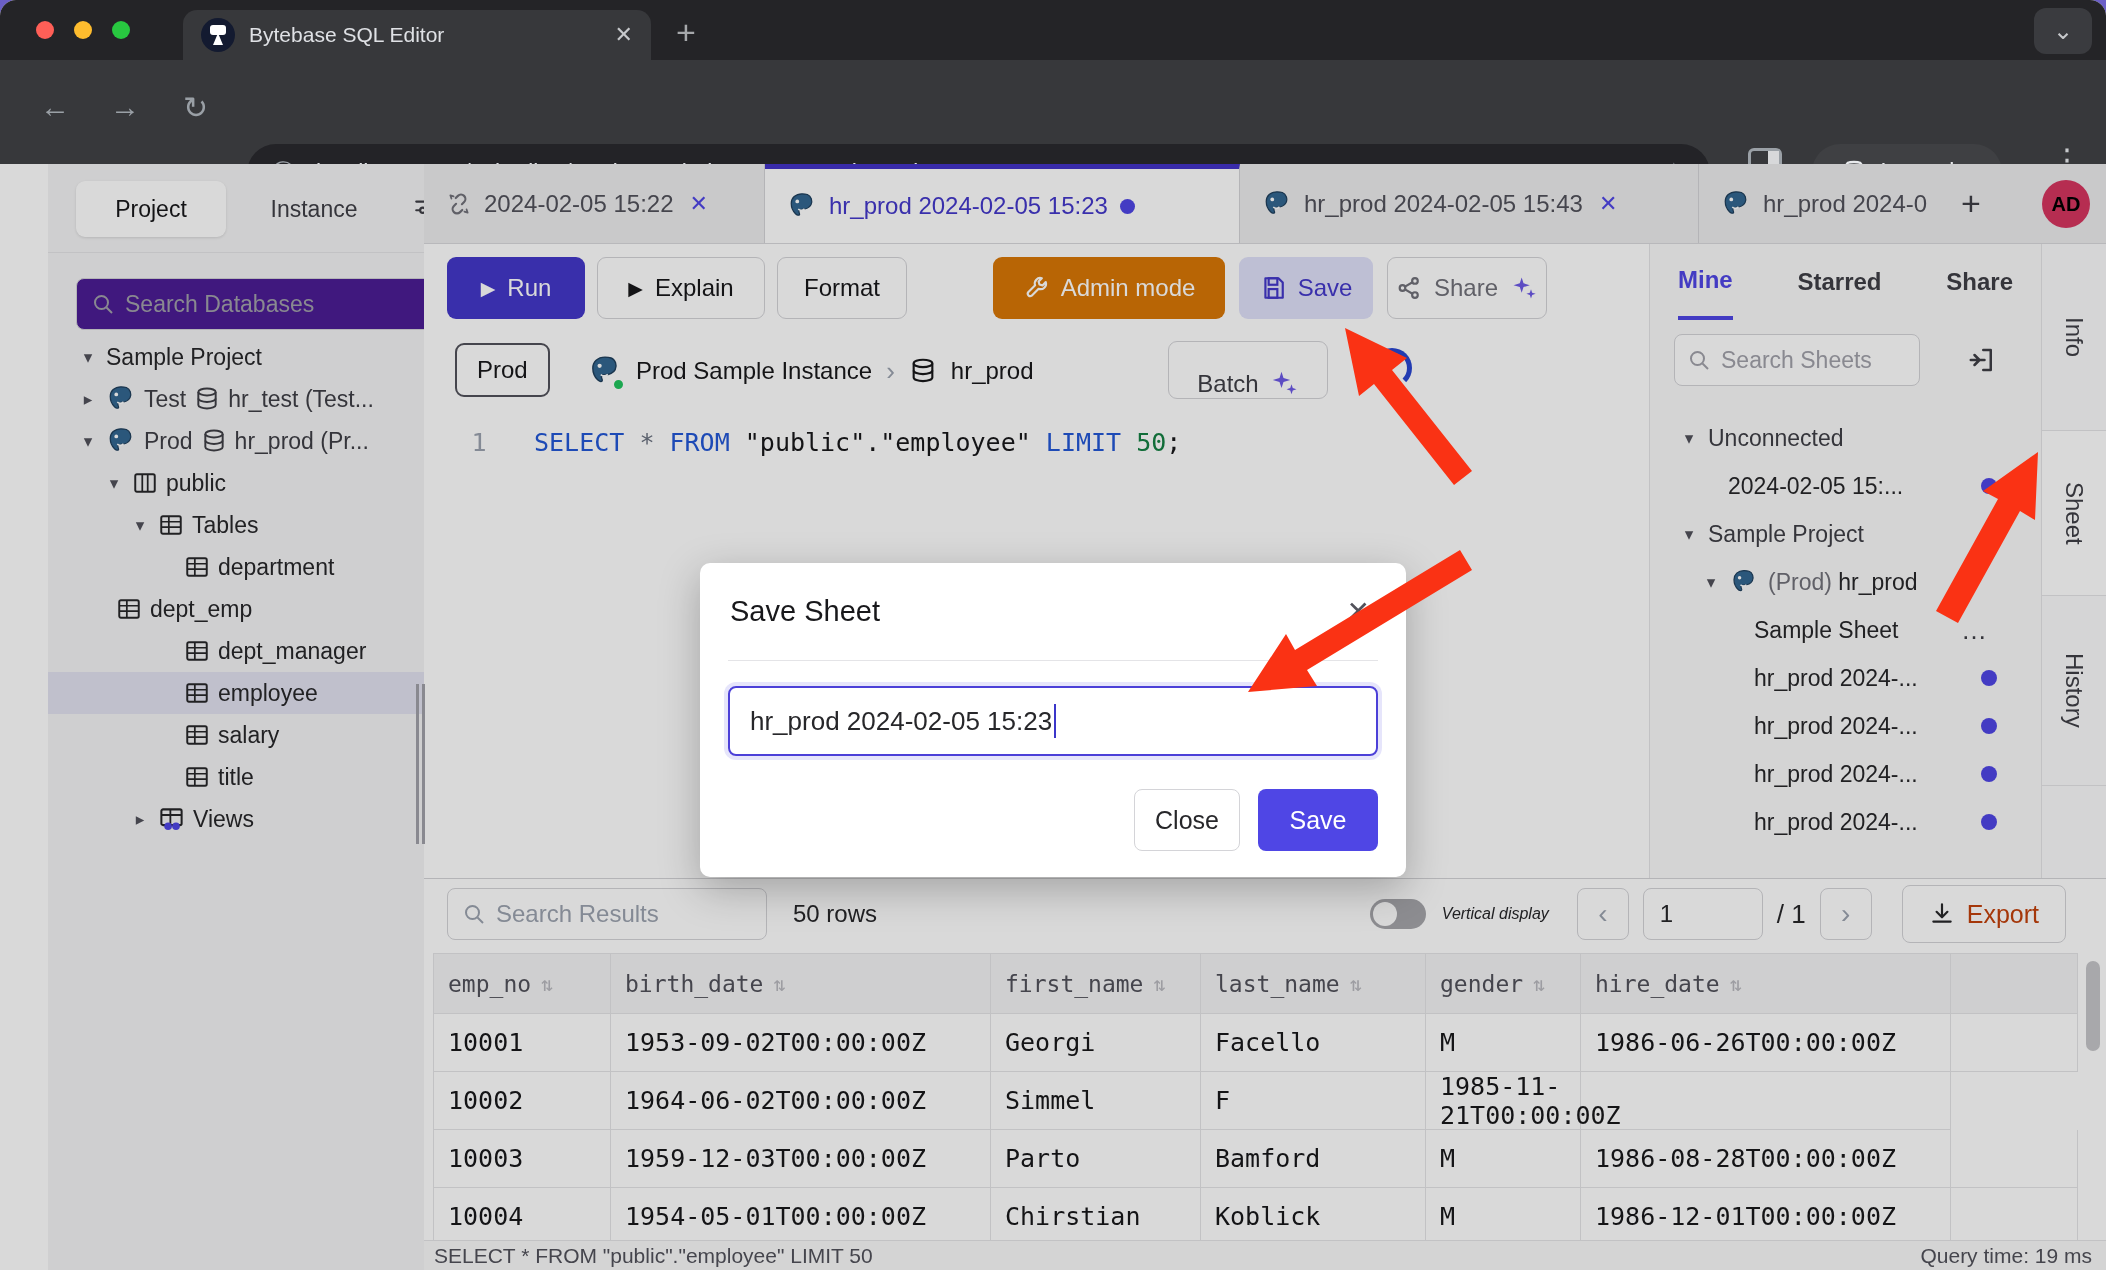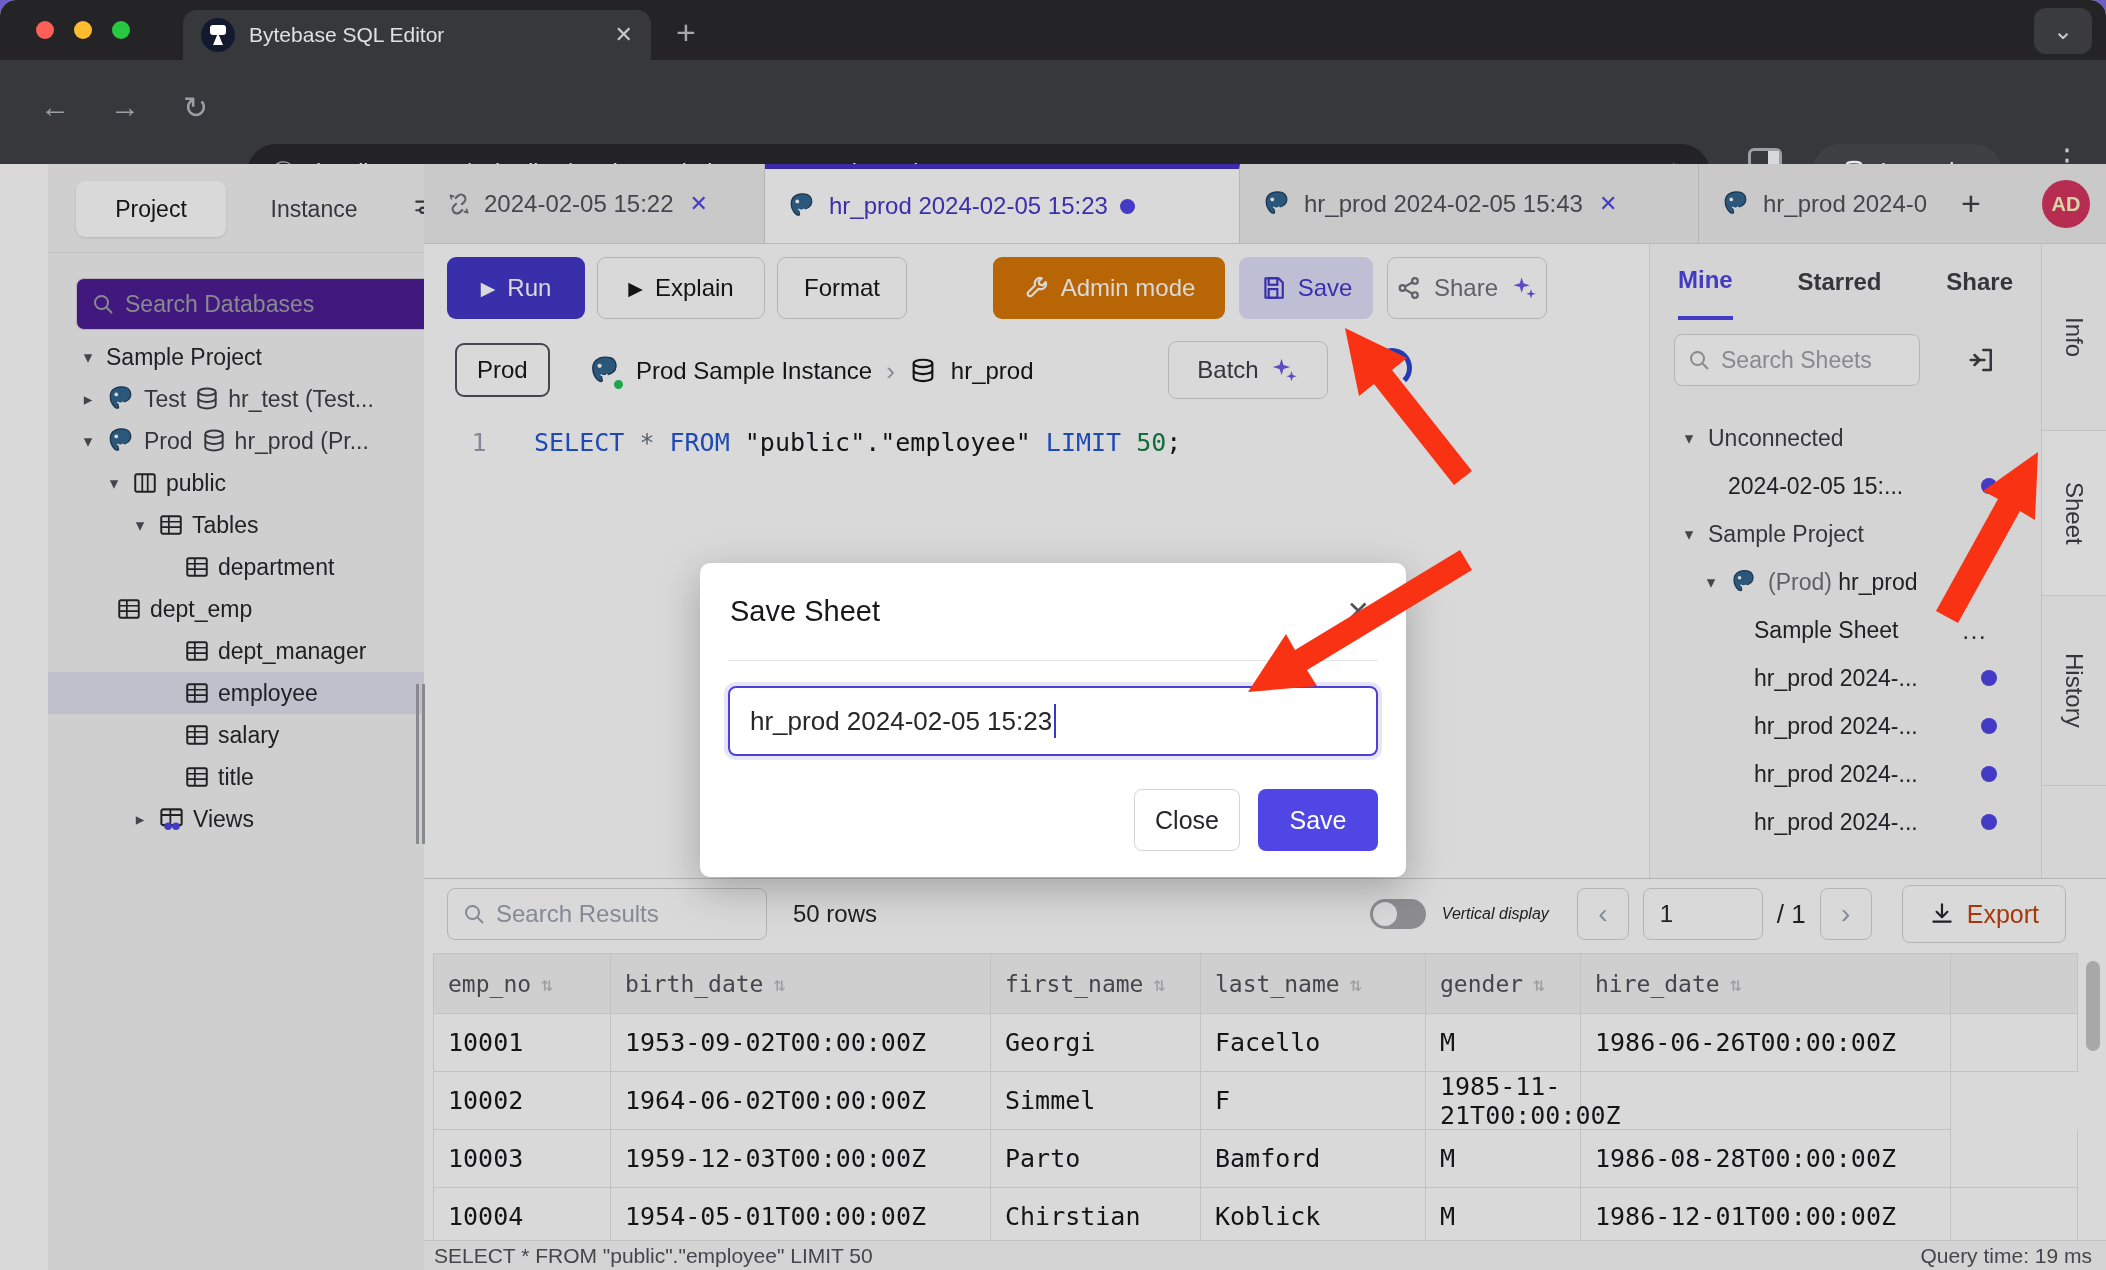--- a/index.html
+++ b/index.html
@@ -49,42 +49,42 @@
   .splitter i{position:absolute;top:0;bottom:0;width:3px;background:#a1a1aa;}
   .splitter i:first-child{left:0}.splitter i:last-child{left:6px}
 
   
   .etabs{position:absolute;left:424px;right:0;top:0;height:80px;background:#ededee;border-bottom:1px solid #d9d9dc;display:flex;align-items:stretch;}
   .etab{display:flex;align-items:center;gap:12px;padding:0 22px;font-size:24px;color:#52525b;border-right:1px solid #d4d4d8;white-space:nowrap;overflow:hidden;position:relative;}
   .etab.active{background:#fff;color:#4338ca;border-top:5px solid #4433c8;}
   .etab .x{color:#4f46e5;font-size:22px;margin-left:4px;}
   .dot{width:15px;height:15px;border-radius:50%;background:#4f46e5;flex:0 0 auto;}
   .etab-plus{display:flex;align-items:center;padding:0 20px;color:#3f3f46;font-size:34px;}
-  .avatar{position:absolute;right:16px;top:16px;width:48px;height:48px;border-radius:50%;background:#d63560;color:#fef9c3;display:flex;align-items:center;justify-content:center;font-size:20px;font-weight:700;z-index:3;}
+  .avatar{position:absolute;right:16px;top:16px;width:48px;height:48px;border-radius:50%;background:#d63560;color:#000000;display:flex;align-items:center;justify-content:center;font-size:20px;font-weight:700;z-index:3;}
 
   
   .main-toolbar{position:absolute;left:424px;width:1225px;top:80px;height:88px;background:#fff;}
   .btn{position:absolute;top:13px;height:62px;border-radius:9px;display:flex;align-items:center;justify-content:center;gap:12px;font-size:24px;}
   .btn-outline{background:#fff;border:1px solid #d4d4d8;color:#18181b;}
   .b-run{left:23px;width:138px;background:#4338c9;color:#fff;}
   .b-explain{left:173px;width:168px;}
   .b-format{left:353px;width:130px;}
   .b-admin{left:569px;width:232px;background:#d97706;color:#fff;}
   .b-save{left:815px;width:134px;background:#e0e1f9;color:#4338ca;}
   .b-share{left:963px;width:160px;color:#71717a;}
   .play{font-size:19px;}
 
   
   .crumb{position:absolute;left:424px;width:1225px;top:168px;height:78px;background:#fff;}
   .envchip{position:absolute;left:31px;top:11px;height:54px;padding:0 20px;border:2px solid #52525b;border-radius:9px;display:flex;align-items:center;font-size:24px;color:#18181b;}
   .crumb .row{position:absolute;left:164px;top:0;height:78px;display:flex;align-items:center;gap:14px;font-size:24px;color:#18181b;}
   .pgwrap{position:relative;width:34px;height:34px;flex:0 0 auto;}
   .pgwrap .gdot{position:absolute;right:-3px;bottom:-3px;width:13px;height:13px;border-radius:50%;background:#22c55e;border:2px solid #fff;}
   .sep{color:#9ca3af;font-size:26px;}
-  .b-batch{position:absolute;left:744px;top:9px;width:160px;height:58px;border:1px solid #d4d4d8;border-radius:9px;display:flex;align-items:center;justify-content:center;gap:10px;font-size:24px;color:#3f3f46;background:#fff;}
+  .b-batch{position:absolute;left:744px;top:9px;width:160px;height:58px;border:1px solid #d4d4d8;border-radius:9px;display:flex;align-items:flex-end;justify-content:center;gap:10px;font-size:24px;color:#3f3f46;background:#fff;}
   .spinner{position:absolute;left:948px;top:16px;width:40px;height:40px;border-radius:50%;border:5px solid #2946d2;border-bottom-color:transparent;}
 
   
   .sqlarea{position:absolute;left:424px;width:1225px;top:246px;height:468px;background:#fff;font-family:"DejaVu Sans Mono", monospace;}
   .sqlline{position:absolute;top:18px;left:0;right:0;display:flex;font-size:25px;}
   .lineno{width:110px;text-align:center;color:#9ca3af;}
   .code{white-space:pre;color:#18181b;}
   .kw{color:#2357d6;} .op{color:#6b7280;} .num{color:#158043;}
 
   

